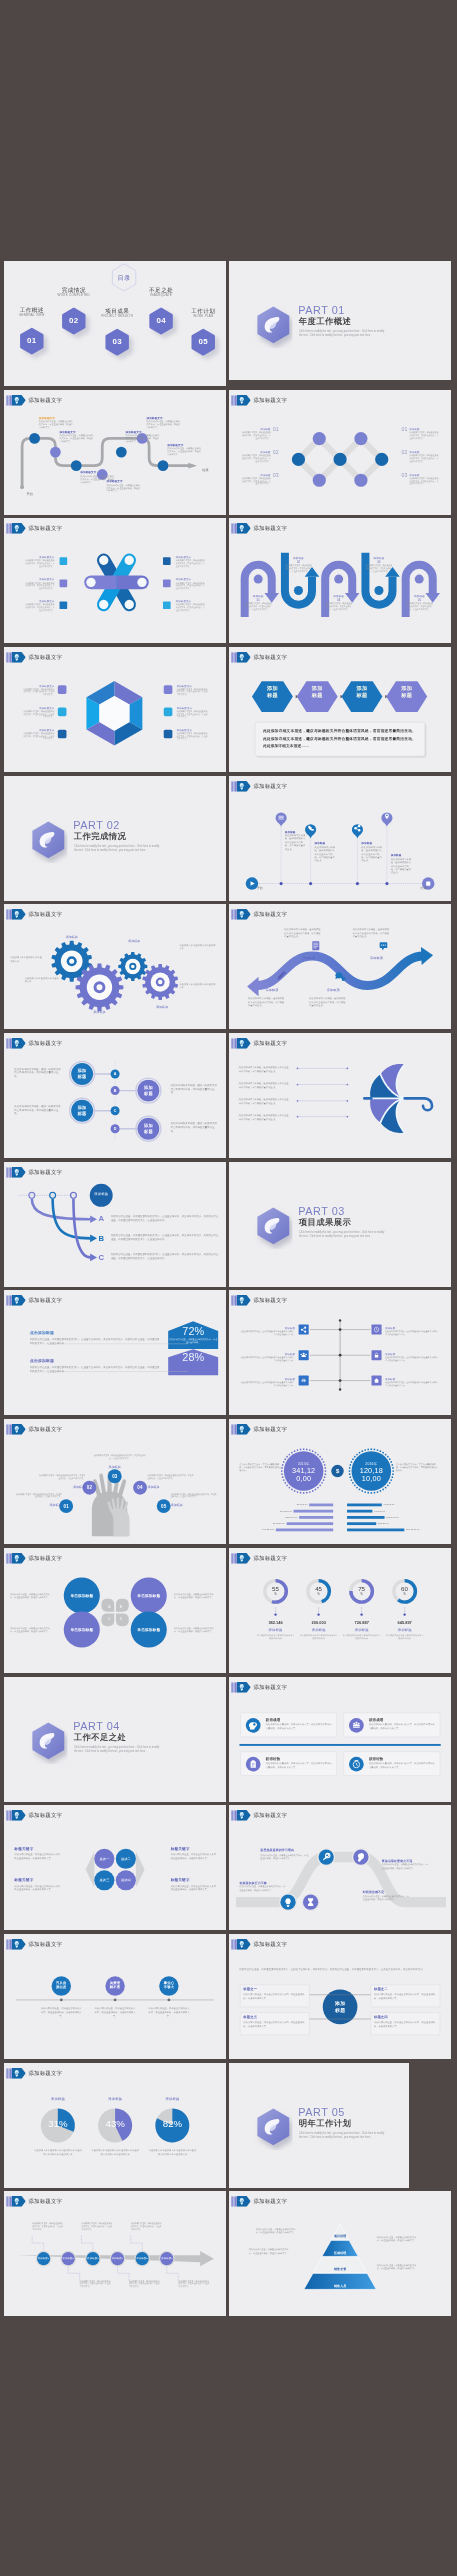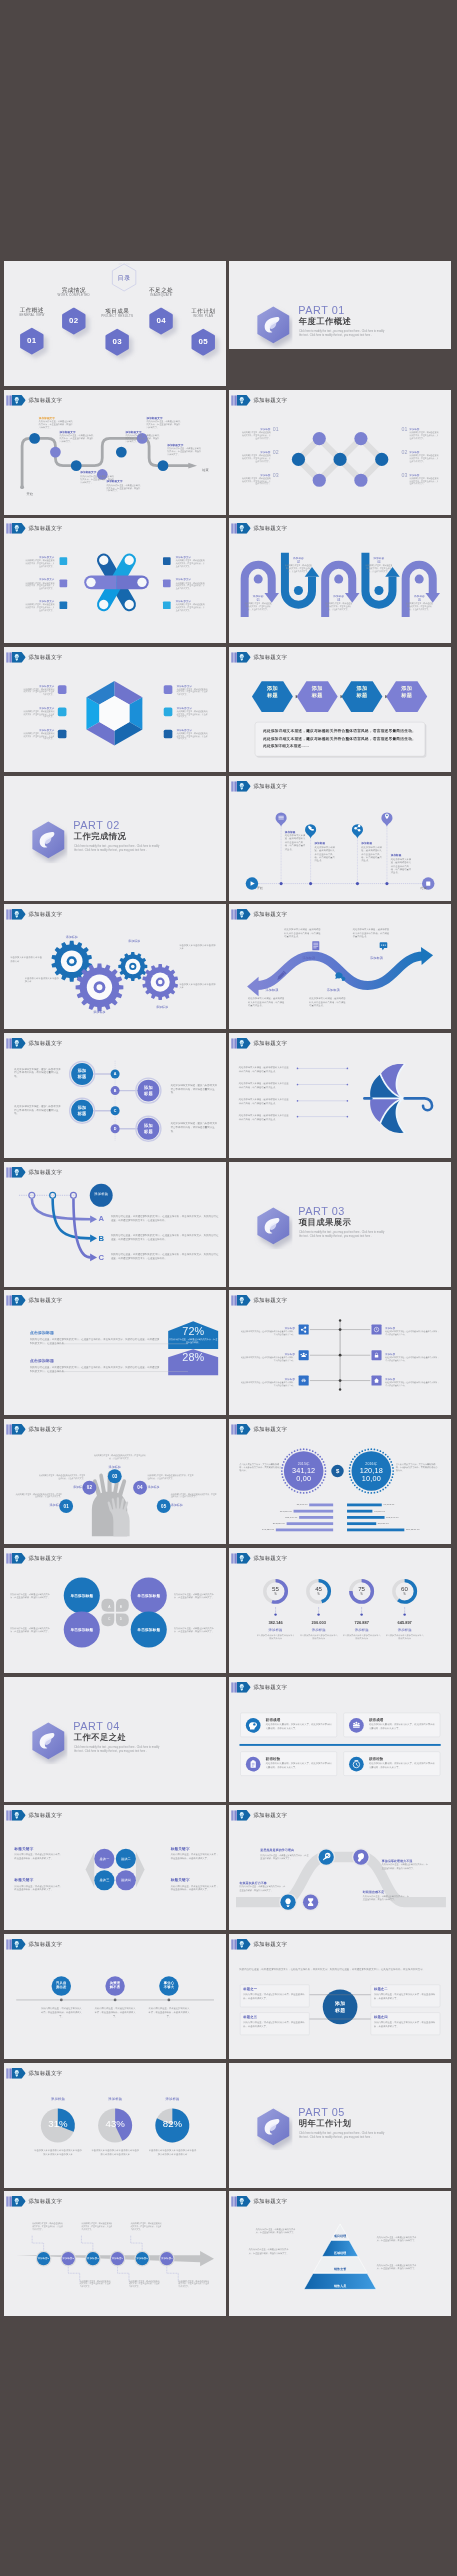--- a/index.html
+++ b/index.html
@@ -59,21 +59,21 @@
         <div class="tc" style="left:360px;top:187px;width:197px;font-size:23px;color:#3f3f41;letter-spacing:1.4px;"><span>项目成果</span></div>
         <div class="tc" style="left:360px;top:217px;width:197px;font-size:12px;color:#7c7e82;letter-spacing:1.1px;"><span>PROJECT RESULTS</span></div>
         <div class="tc" style="left:580px;top:222px;width:113px;font-size:32px;color:#fff;font-weight:bold;letter-spacing:1.4px;"><span>04</span></div>
         <div class="tc" style="left:538px;top:101px;width:197px;font-size:23px;color:#3f3f41;letter-spacing:1.4px;"><span>不足之处</span></div>
         <div class="tc" style="left:538px;top:131px;width:197px;font-size:12px;color:#7c7e82;letter-spacing:1.1px;"><span>INADEQUATE</span></div>
         <div class="tc" style="left:751px;top:308px;width:113px;font-size:32px;color:#fff;font-weight:bold;letter-spacing:1.4px;"><span>05</span></div>
         <div class="tc" style="left:709px;top:187px;width:197px;font-size:23px;color:#3f3f41;letter-spacing:1.4px;"><span>工作计划</span></div>
         <div class="tc" style="left:709px;top:217px;width:197px;font-size:12px;color:#7c7e82;letter-spacing:1.1px;"><span>WORK PLAN</span></div>
       </div>
 </div>
-<div class="cell" style="left:229px;top:261px;width:222px;height:88px">
+<div class="cell" style="left:229px;top:261px;width:222px;height:119px">
 <div class="sl" style="background:#eeeef0">
         <svg class="ab" style="left:102px;top:179px;width:155px;height:174px" viewBox="0 0 220 248">
           <defs>
             <linearGradient id="pg1" x1="0" y1="0" x2="1" y2="1">
               <stop offset="0" stop-color="#9ba0dd"></stop>
               <stop offset="1" stop-color="#6d74c6"></stop>
             </linearGradient>
             <filter id="ps1" x="-40%" y="-30%" width="200%" height="200%">
               <feDropShadow dx="16" dy="26" stdDeviation="14" flood-color="#9093a8" flood-opacity="0.5"></feDropShadow>
             </filter>
@@ -1609,21 +1609,21 @@
         <div class="ab" style="left:134px;top:138px;width:169px;font-size:13.4px;color:#5a61b8;text-align:center;letter-spacing:0.7px;line-height:18.3px">添加标题</div>
         <div class="ab" style="left:120px;top:346px;width:197px;font-size:9.1px;color:#8c8e91;text-align:center;letter-spacing:0.1px;line-height:14.8px">单击添加文本单击添加文本单击添加文本单击添加文本添加文本单击添加文本</div>
         <div class="ab" style="left:373px;top:224px;width:155px;font-size:39px;color:#fff;text-align:center;letter-spacing:0px;line-height:44px">43%</div>
         <div class="ab" style="left:366px;top:138px;width:169px;font-size:13.4px;color:#5a61b8;text-align:center;letter-spacing:0.7px;line-height:18.3px">添加标题</div>
         <div class="ab" style="left:352px;top:346px;width:197px;font-size:9.1px;color:#8c8e91;text-align:center;letter-spacing:0.1px;line-height:14.8px">单击添加文本单击添加文本单击添加文本单击添加文本添加文本单击添加文本</div>
         <div class="ab" style="left:605px;top:224px;width:155px;font-size:39px;color:#fff;text-align:center;letter-spacing:0px;line-height:44px">82%</div>
         <div class="ab" style="left:598px;top:138px;width:169px;font-size:13.4px;color:#5a61b8;text-align:center;letter-spacing:0.7px;line-height:18.3px">添加标题</div>
         <div class="ab" style="left:584px;top:346px;width:197px;font-size:9.1px;color:#8c8e91;text-align:center;letter-spacing:0.1px;line-height:14.8px">单击添加文本单击添加文本单击添加文本单击添加文本添加文本单击添加文本</div>
       </div>
 </div>
-<div class="cell" style="left:229px;top:2063px;width:222px;height:125px">
+<div class="cell" style="left:229px;top:2063px;width:180px;height:125px">
 <div class="sl" style="background:#eeeef0">
         <svg class="ab" style="left:102px;top:179px;width:155px;height:174px" viewBox="0 0 220 248">
           <defs>
             <linearGradient id="pg29" x1="0" y1="0" x2="1" y2="1">
               <stop offset="0" stop-color="#9ba0dd"></stop>
               <stop offset="1" stop-color="#6d74c6"></stop>
             </linearGradient>
             <filter id="ps29" x="-40%" y="-30%" width="200%" height="200%">
               <feDropShadow dx="16" dy="26" stdDeviation="14" flood-color="#9093a8" flood-opacity="0.5"></feDropShadow>
             </filter>

